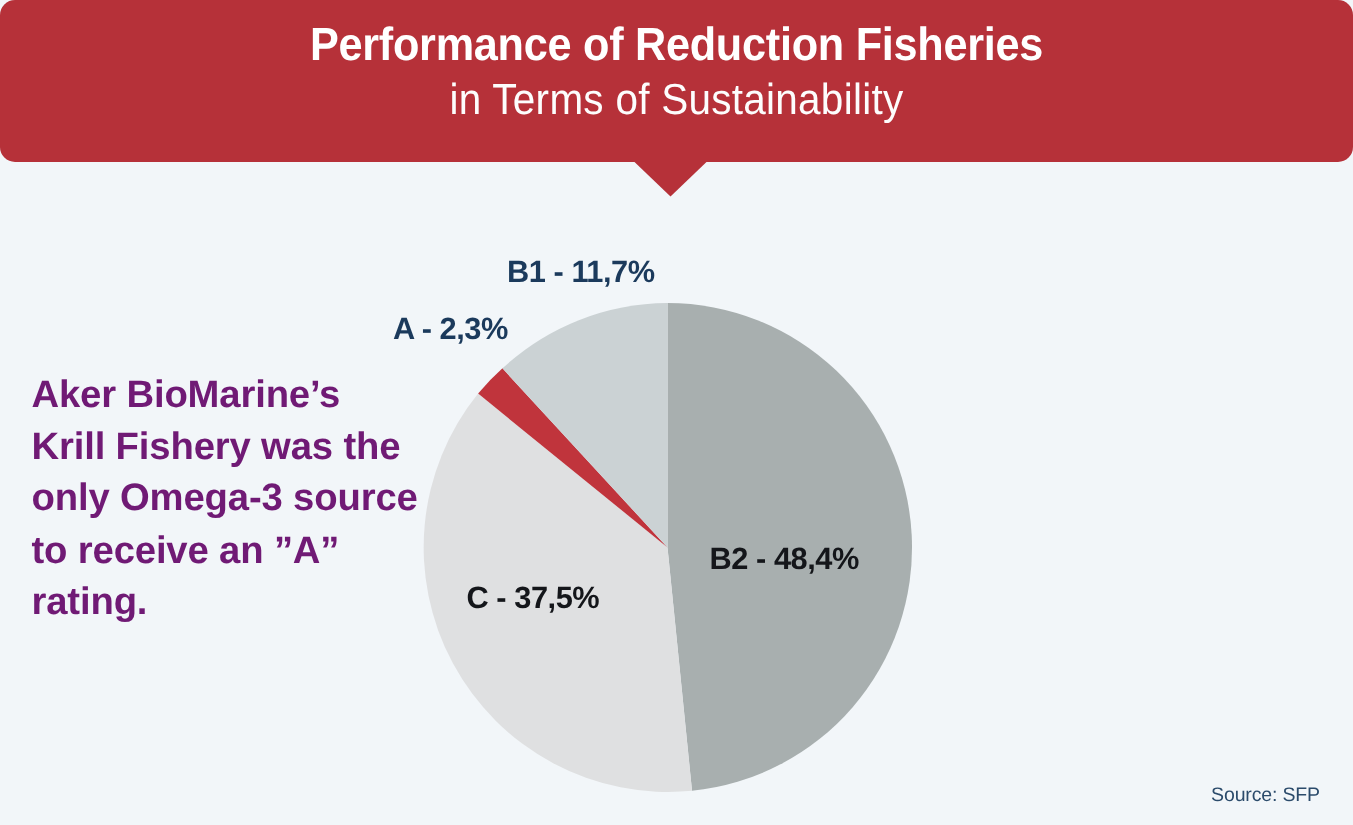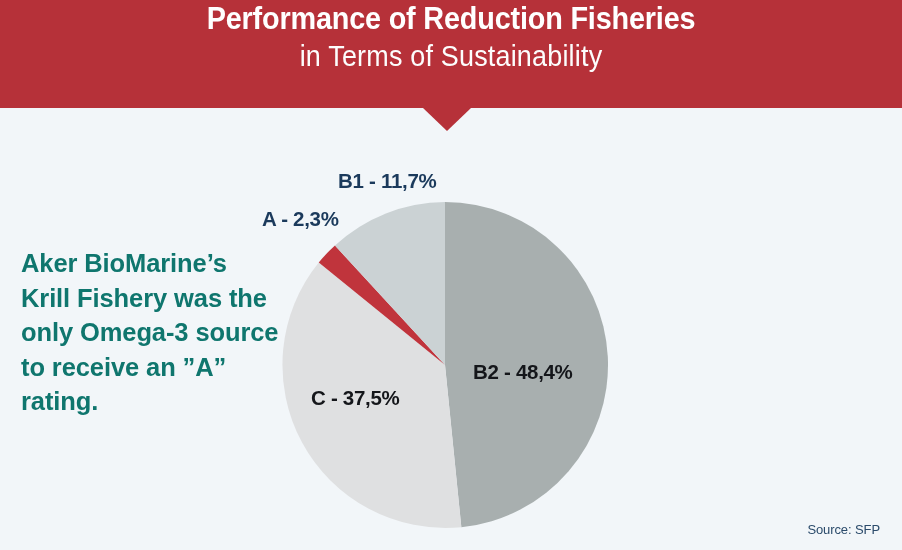--- a/index.html
+++ b/index.html
@@ -18,20 +18,22 @@
   
   .header-bar {
     position: absolute;
     left: 0;
     top: 0;
     width: 902px;
     height: 108px;
     background: #b63139;
     text-align: center;
     box-sizing: border-box;
+    padding-top: 11px;
+    border-radius: 10px;
   }
   .header-title {
     display: block;
     color: #ffffff;
     font-size: 31px;
     font-weight: bold;
     letter-spacing: -0.2px;
     line-height: 38px;
     transform: scaleX(0.93);
     transform-origin: center;
@@ -58,21 +60,21 @@
     border-right: 24px solid transparent;
     border-top: 23px solid #b63139;
   }
 
   
   .callout {
     position: absolute;
     left: 21px;
     top: 246px;
     width: 258px;
-    color: #0f766e;
+    color: #701a75;
     font-size: 25.5px;
     font-weight: bold;
     line-height: 34.5px;
     letter-spacing: -0.1px;
   }
 
   
   .pie-wrap {
     position: absolute;
     left: 0;

